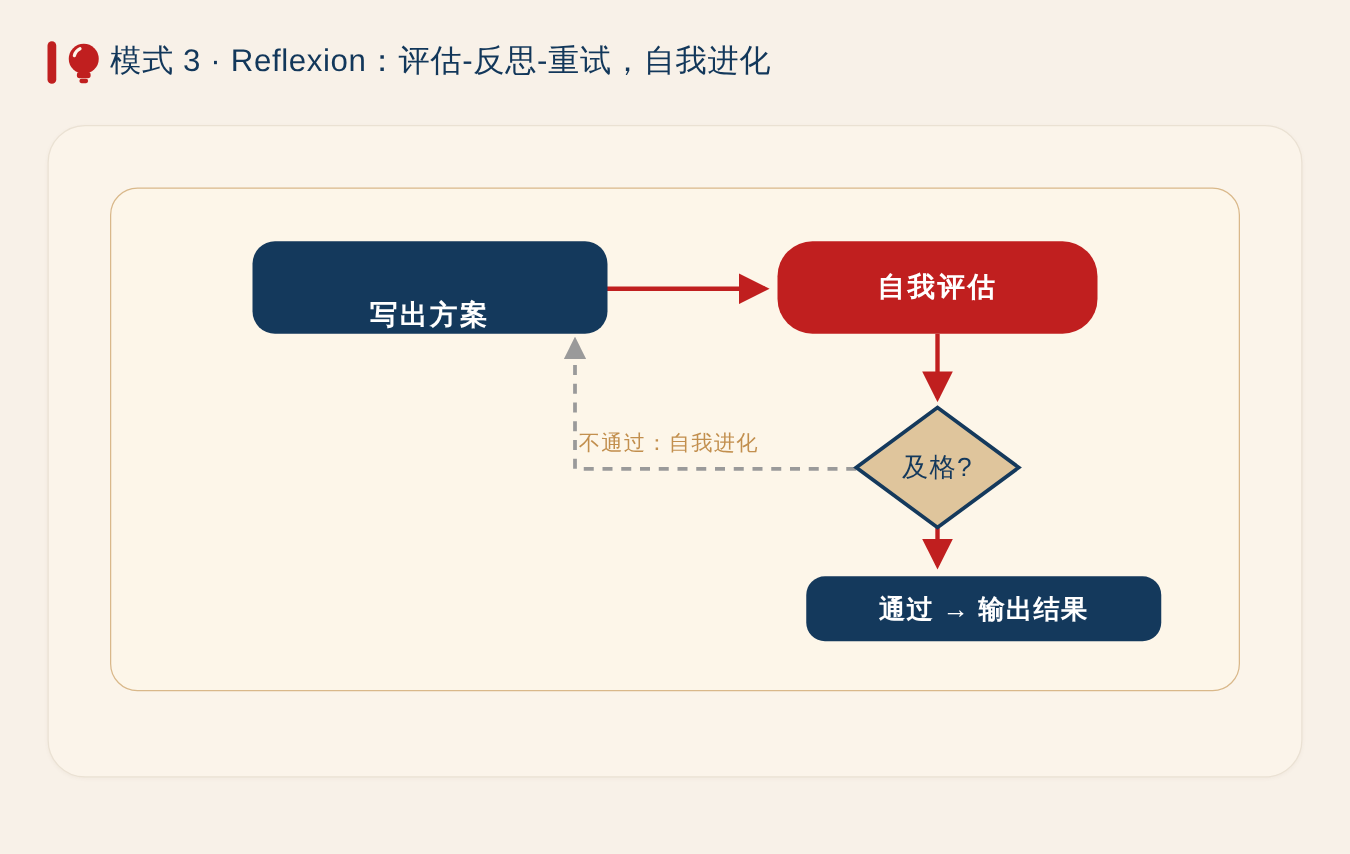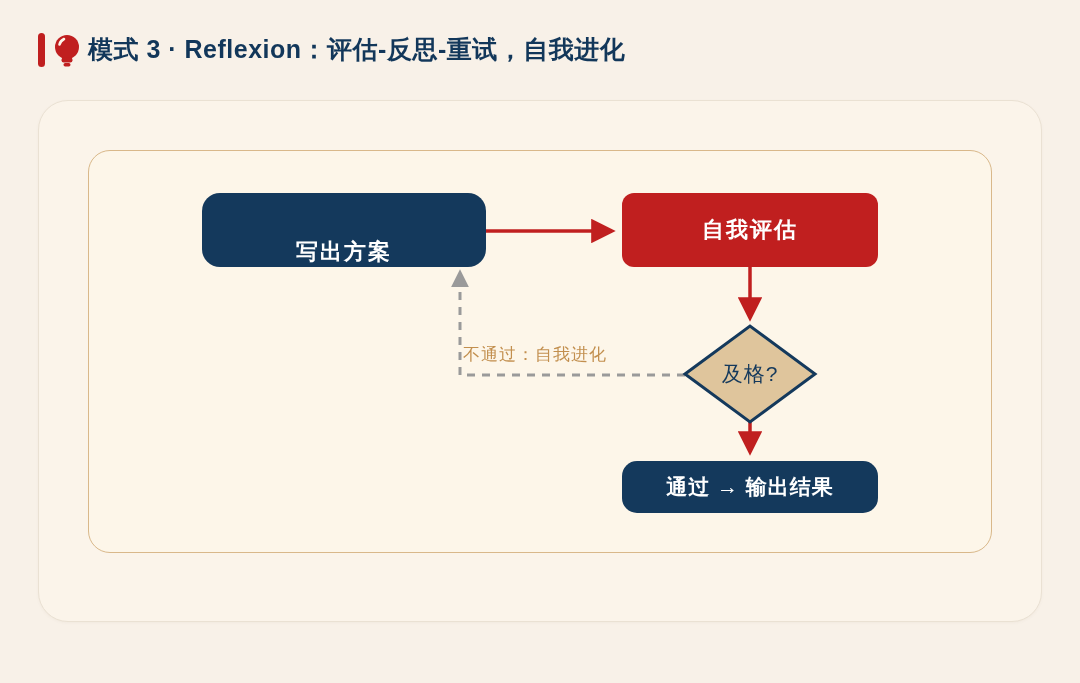--- a/index.html
+++ b/index.html
@@ -14,21 +14,21 @@
     background:var(--page-bg);
     font-family:"Liberation Sans","DejaVu Sans",sans-serif;
     position:relative;
   }
   .abs{position:absolute;}
   
   .accent-bar{left:38px;top:33px;width:7px;height:34px;border-radius:4px;background:var(--red);}
   .bulb{left:52px;top:34px;}
   .page-title{
     left:88px;top:30px;margin:0;
-    font-size:25px;line-height:38px;font-weight:bold;color:var(--title-color);
+    font-size:25px;line-height:38px;font-weight:normal;color:var(--title-color);
     letter-spacing:0.5px;white-space:nowrap;
   }
   
   .outer-panel{
     left:38px;top:100px;width:1004px;height:522px;border-radius:30px;
     background:var(--panel-bg);border:1px solid var(--panel-border);
     box-shadow:0 1px 3px rgba(120,100,70,0.05);
     box-sizing:border-box;
   }
   .inner-panel{
@@ -43,22 +43,22 @@
   #arrow-red path{fill:var(--red);}
   #arrow-gray path{fill:var(--gray-dash);}
   .diamond-shape{fill:var(--diamond-fill);stroke:var(--navy);stroke-width:3;stroke-linejoin:miter;}
   
   .node{
     display:flex;align-items:center;justify-content:center;
     color:#fff;font-weight:bold;font-size:22px;letter-spacing:2px;
     box-sizing:border-box;white-space:nowrap;
   }
   .node-write{left:202px;top:193px;width:284px;height:74px;border-radius:18px;background:var(--navy);align-items:flex-end;}
-  .node-eval {left:622px;top:193px;width:256px;height:74px;border-radius:12px;background:var(--red);}
-  .node-out  {left:622px;top:461px;width:256px;height:52px;border-radius:15px;background:var(--navy);font-size:21px;letter-spacing:1px;}
+  .node-eval {left:622px;top:193px;width:256px;height:74px;border-radius:28px;background:var(--red);}
+  .node-out  {left:645px;top:461px;width:284px;height:52px;border-radius:15px;background:var(--navy);font-size:21px;letter-spacing:1px;}
   .decision-label{
     left:685px;top:360px;width:130px;text-align:center;
     color:var(--navy);font-weight:normal;font-size:21px;letter-spacing:1px;
   }
   .fail-label{
     left:463px;top:343px;
     color:var(--gold-text);font-size:17px;letter-spacing:1px;white-space:nowrap;
   }
 </style>
 </head>

